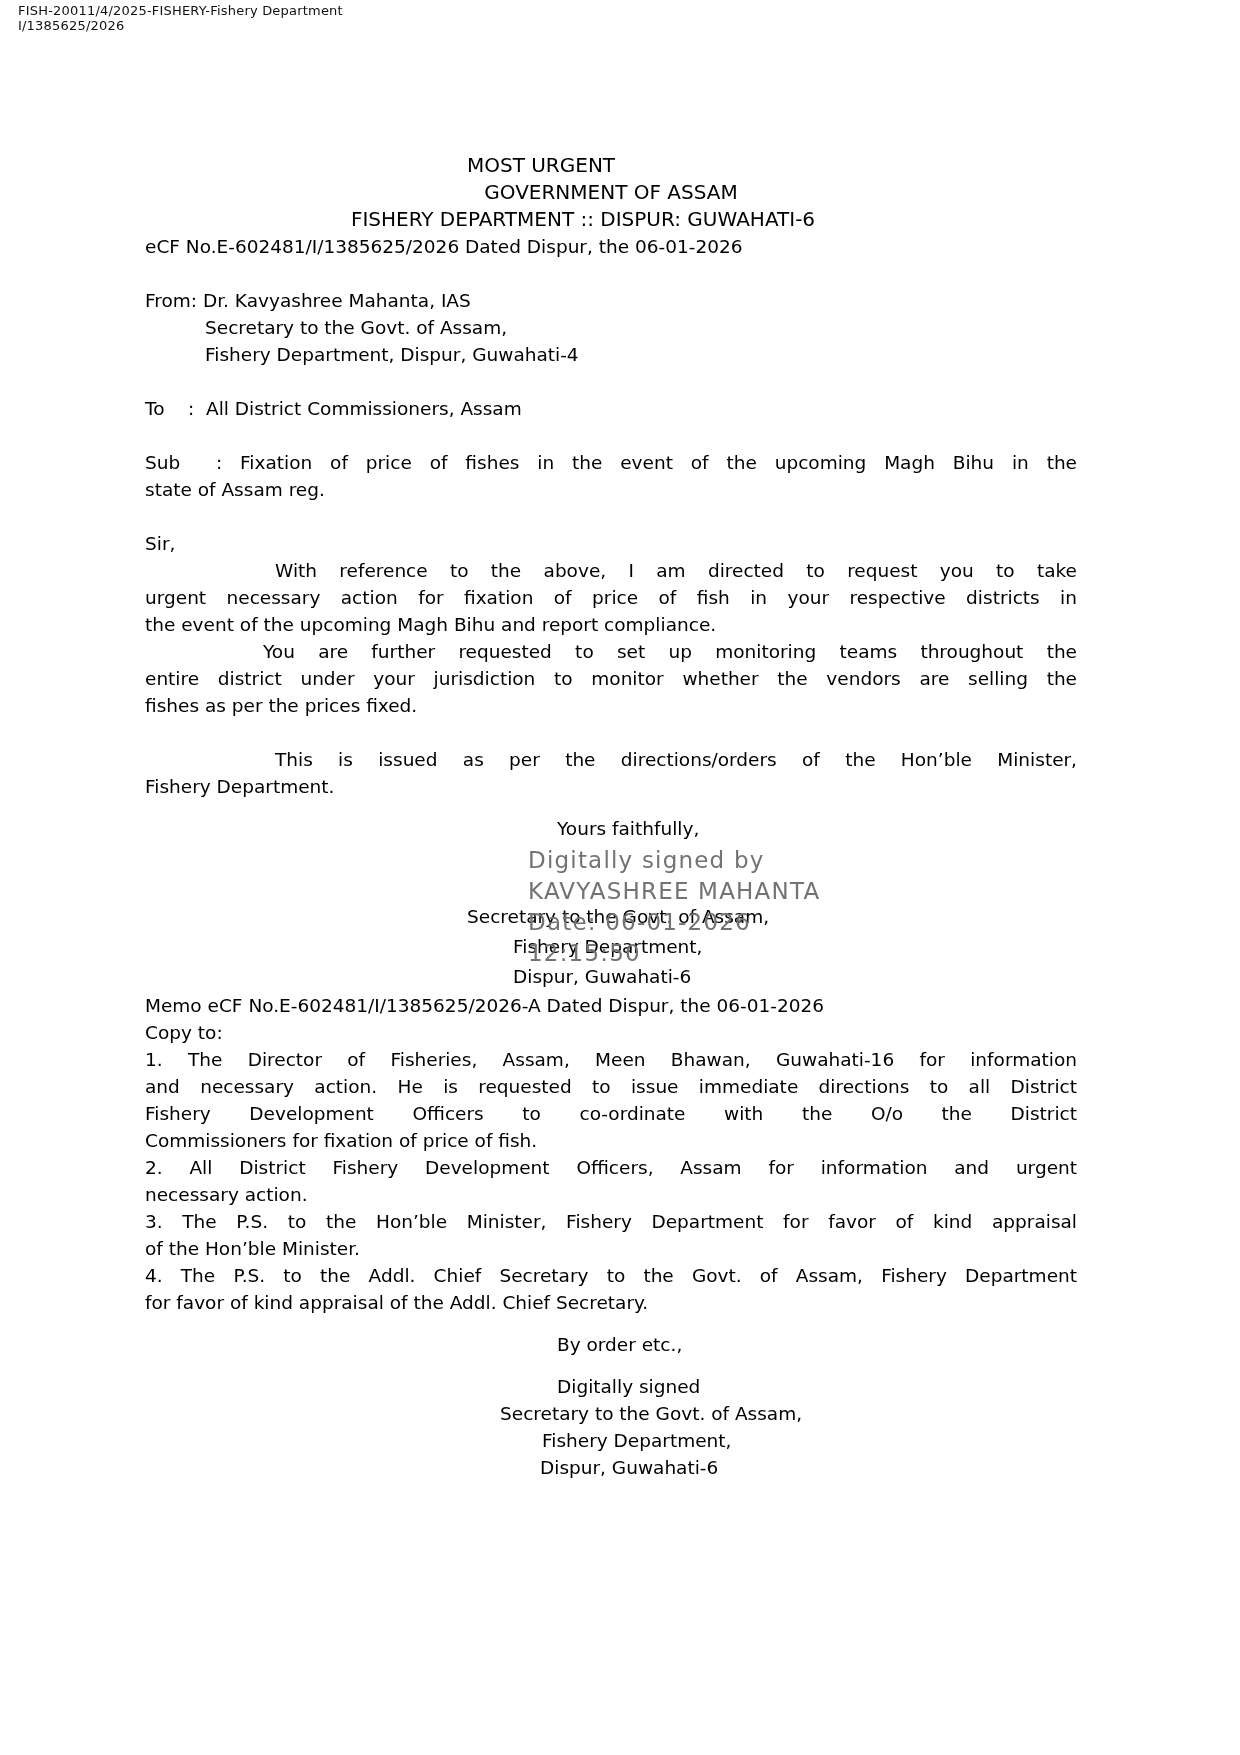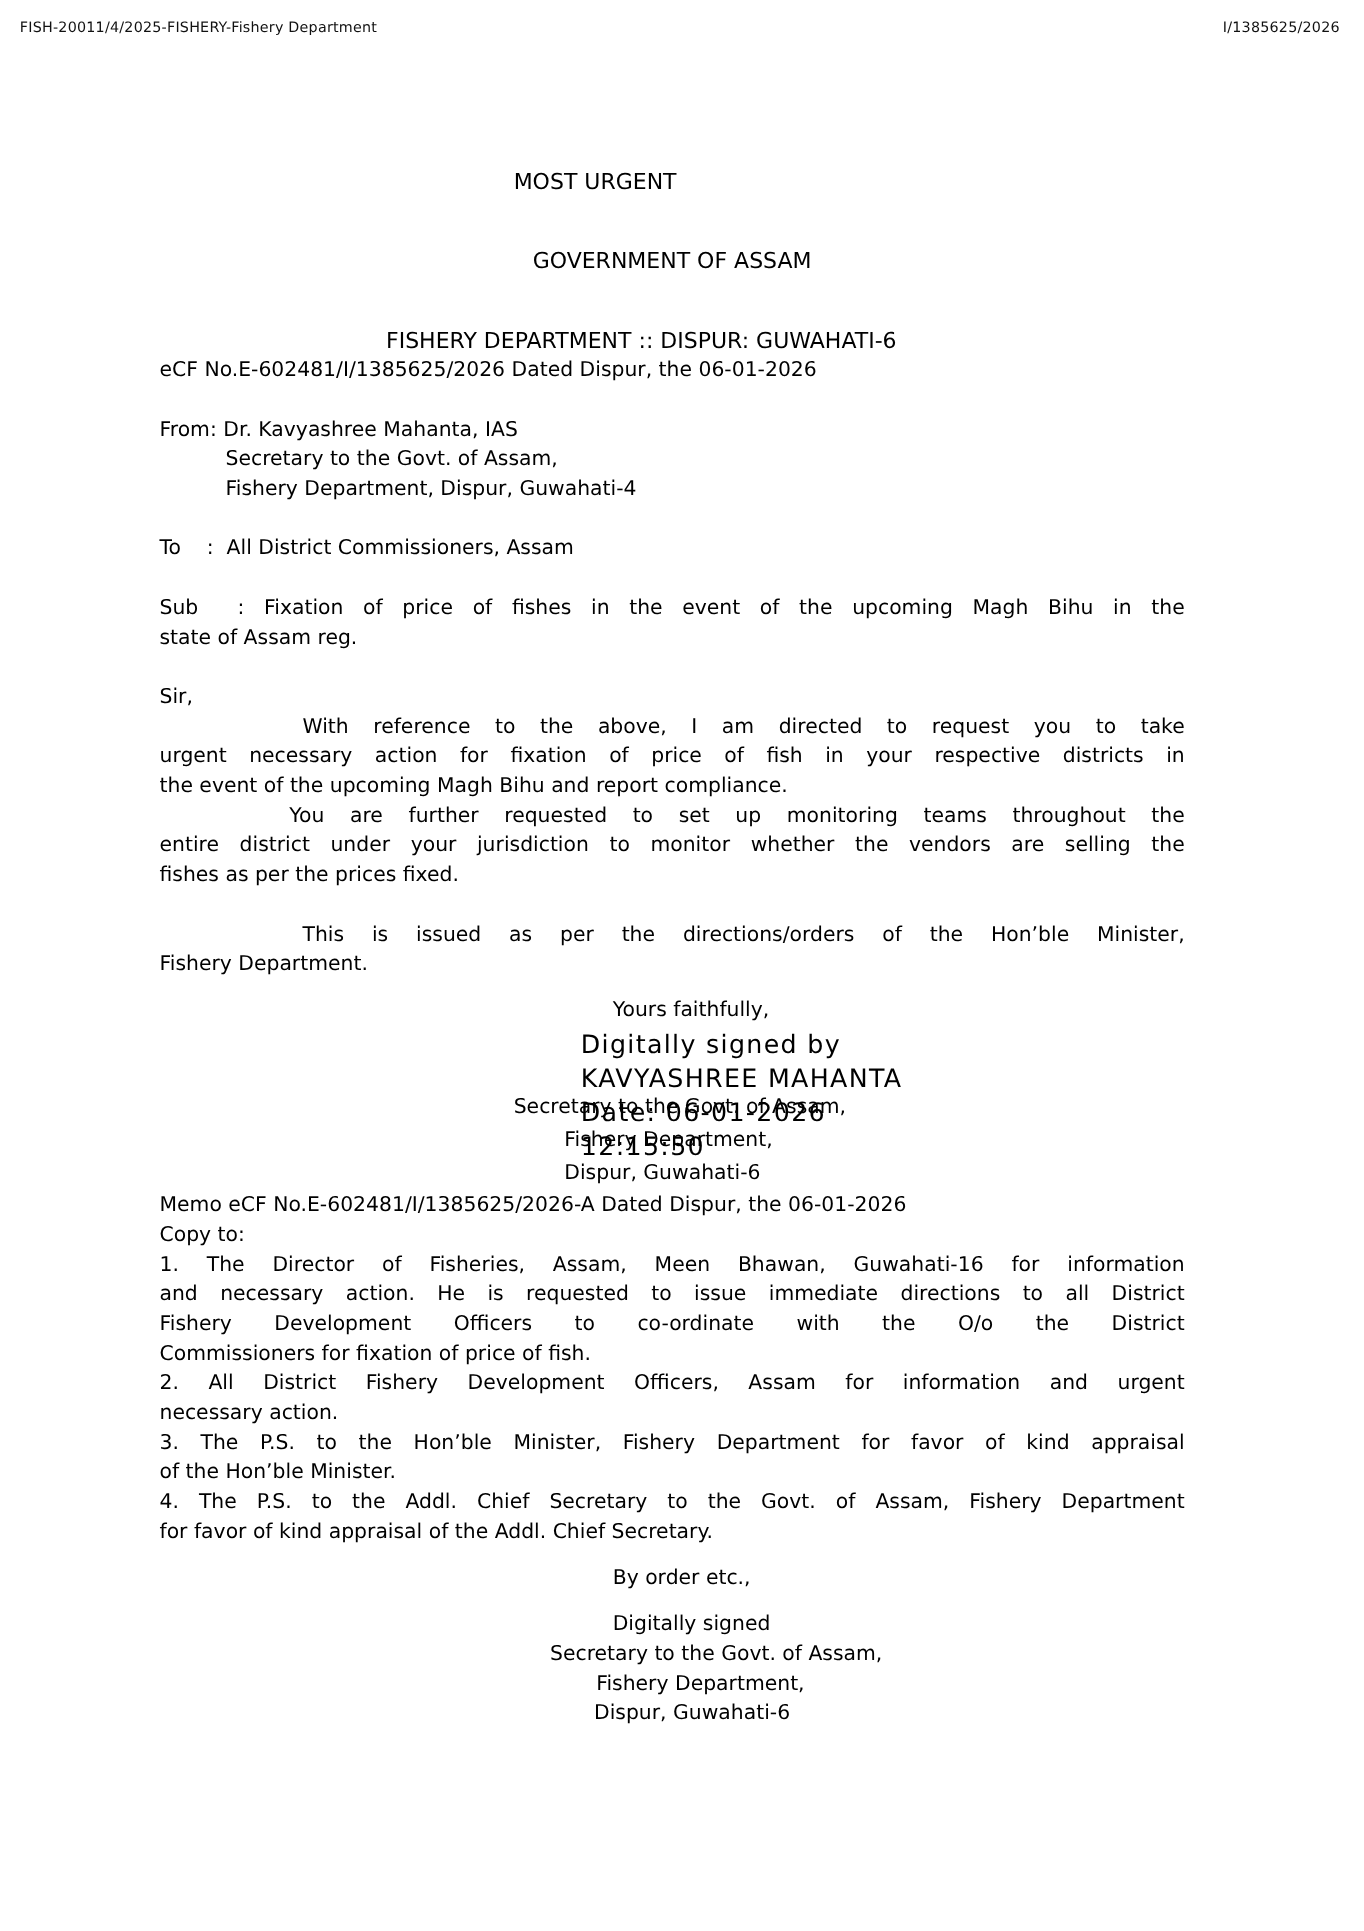--- a/index.html
+++ b/index.html
@@ -4,46 +4,46 @@
 <style>
   html,body{margin:0;padding:0;background:#ffffff;}
   .page{
     position:relative;
     width:1240px;height:1755px;
     background:#ffffff;color:#000000;
     font-family:"DejaVu Sans",sans-serif;
     overflow:hidden;
   }
   .tophdr{
-    display:flex;justify-content:space-between;
-    padding:18px 22px 0 18px;
-    font-size:13px;letter-spacing:0.2px;color:#111;
+    display:flex;
+    padding:3px 22px 0 18px;
+    font-size:13px;letter-spacing:0.2px;color:#111;flex-direction:column;
   }
   .content{
     margin:119px 0 0 145px;
     width:932px;
     font-size:18.5px;
     line-height:27px;
   }
   .ln{min-height:27px;white-space:normal;}
   .pre{white-space:pre;}
   .j{text-align:justify;text-align-last:justify;}
   .ind-a{text-indent:130px;}
   .ind-b{text-indent:118px;}
   .big{font-size:20px;}
   .right-u{text-align:center;padding-right:140px;}
-  .ctr{text-align:center;margin-top:45px;}
+  .ctr{text-align:center;}
   .dept-shift{position:relative;left:-28px;}
   .blank{height:27px;}
   .sig-region{position:relative;}
   .sig-region .ln{line-height:30px;min-height:30px;}
   .sig-overlay{
     position:absolute;top:3px;left:383px;
     font-size:23px;line-height:31px;letter-spacing:1.2px;
-    color:#000000;white-space:nowrap;
+    color:#737373;white-space:nowrap;
   }
   .pad-412{padding-left:412px;margin-top:15px;}
   .pad-355{padding-left:355px;}
   .pad-397{padding-left:397px;}
   .pad-395{padding-left:395px;}
   .pad-322{padding-left:322px;}
   .pad-368{padding-left:368px;}
   .pad-60{padding-left:60px;}
 </style>
 </head>

